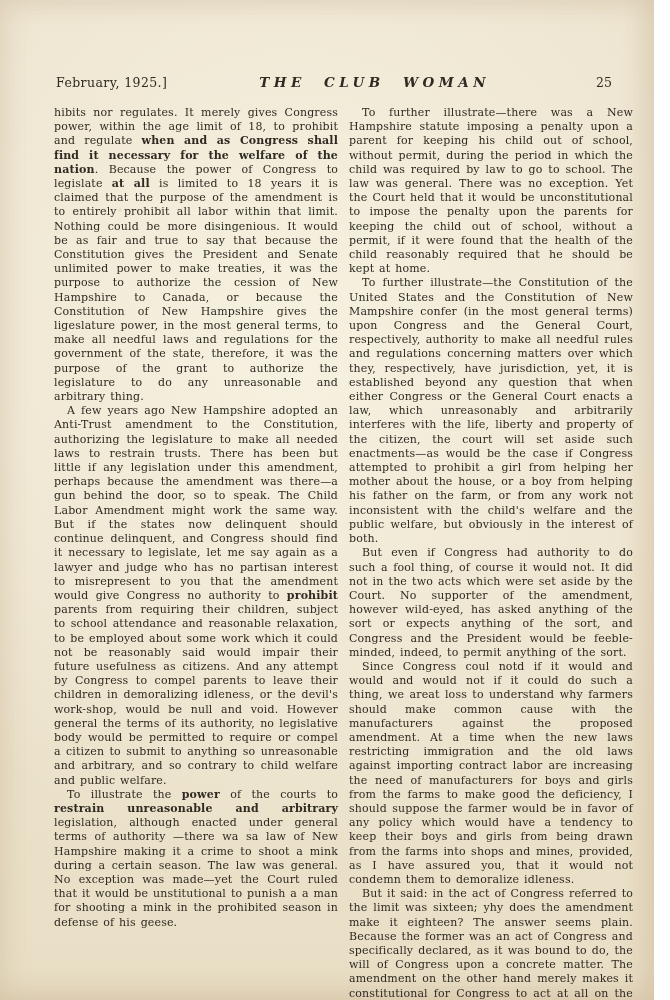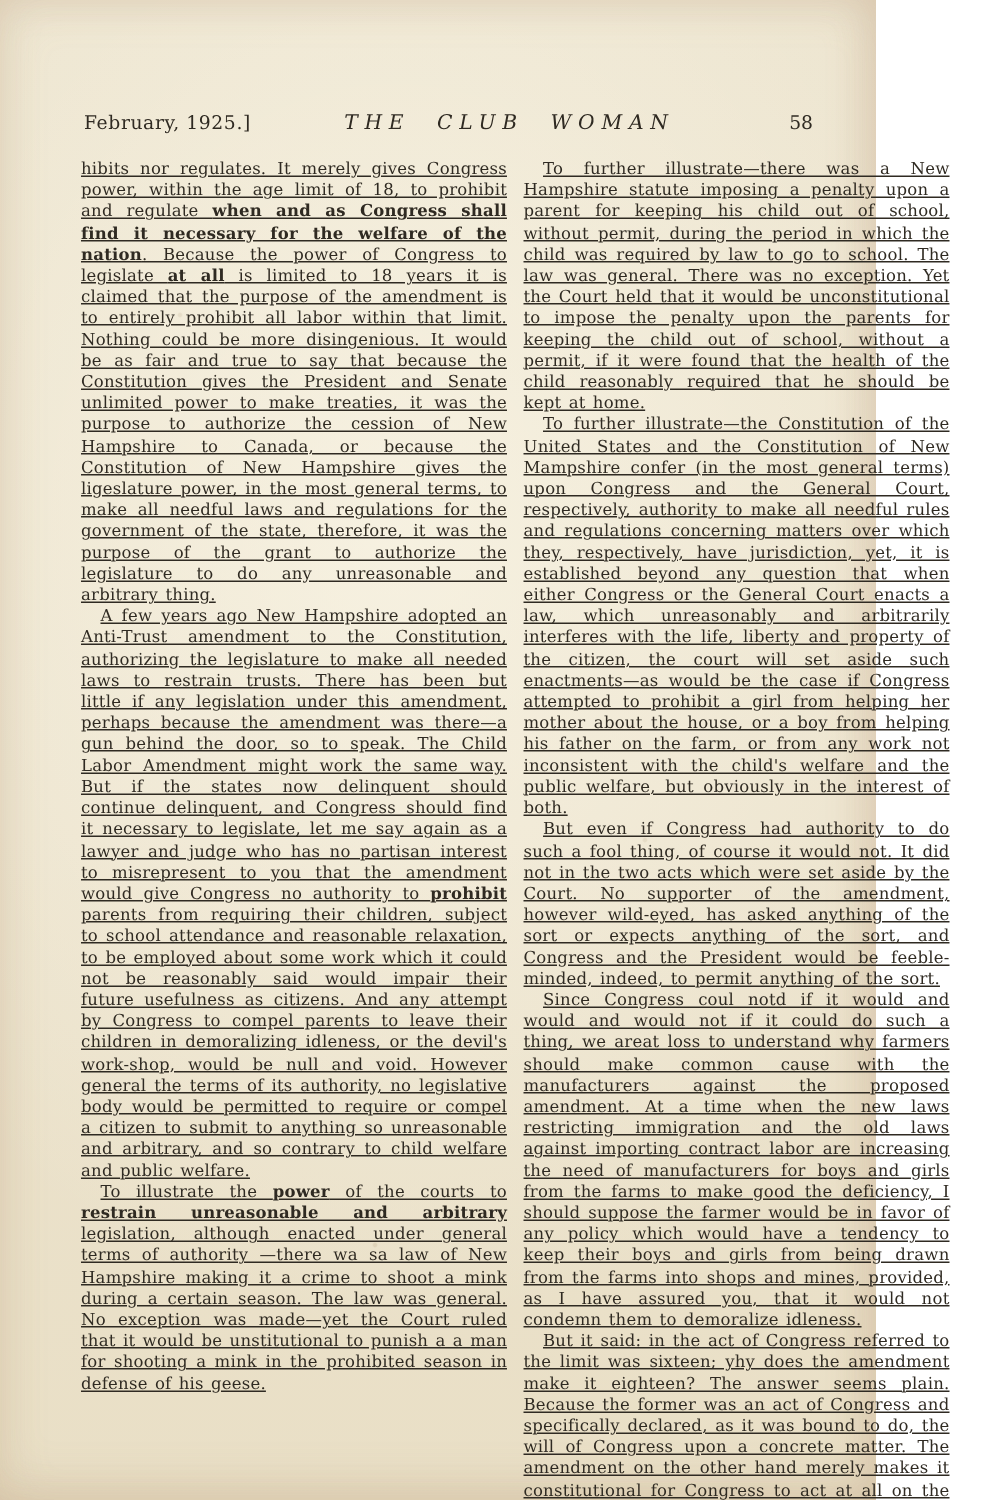--- a/index.html
+++ b/index.html
@@ -7,21 +7,21 @@
     padding: 0;
   }
   body {
     width: 670px;
     height: 1000px;
     overflow: hidden;
     font-family: "DejaVu Serif", "Liberation Serif", serif;
   }
   .paper {
     position: relative;
-    width: 584px;
+    width: 654px;
     height: 1000px;
     background:
       radial-gradient(ellipse 120% 90% at 45% 35%, rgba(255,252,240,0.55) 0%, rgba(255,250,235,0) 60%),
       radial-gradient(circle 2px at 120px 210px, rgba(140,110,70,0.18) 0 1px, transparent 2px),
       radial-gradient(circle 2px at 430px 560px, rgba(140,110,70,0.15) 0 1px, transparent 2px),
       radial-gradient(circle 2px at 560px 130px, rgba(140,110,70,0.14) 0 1px, transparent 2px),
       radial-gradient(circle 2px at 250px 830px, rgba(140,110,70,0.14) 0 1px, transparent 2px),
       linear-gradient(180deg, #ede5d0 0%, #ece3cd 55%, #e9dfc6 100%);
     box-shadow:
       inset -10px 0 26px rgba(170,120,95,0.14),
@@ -40,21 +40,21 @@
   }
   .issue-date {
     font-size: 12.5px;
     letter-spacing: 0.4px;
     white-space: nowrap;
   }
   .pub-title {
     flex: 1;
     text-align: center;
     font-style: italic;
-    font-weight: 400;
+    font-weight: 700;
     font-size: 13.5px;
     letter-spacing: 4.5px;
     word-spacing: 9px;
     white-space: nowrap;
     padding-right: 14px;
   }
   .page-number {
     font-size: 12.5px;
     white-space: nowrap;
   }
@@ -70,37 +70,36 @@
     width: 284px;
   }
   .col p {
     margin: 0;
     font-size: 11px;
     line-height: 14.2px;
     text-align: justify;
     letter-spacing: 0.15px;
     word-spacing: 1.2px;
     color: #2f2a22;
-    text-decoration: underline;
   }
   .col p.indent {
     text-indent: 13px;
   }
   .col p .bold {
     font-weight: 700;
   }
 </style>
 </head>
 <body>
 
 <div class="paper">
   <div class="header">
     <span class="issue-date">February, 1925.]</span>
     <span class="pub-title">THE CLUB WOMAN</span>
-    <span class="page-number">58</span>
+    <span class="page-number">25</span>
   </div>
   <div class="columns">
     <div class="col" id="col-left">
         <p class=""><span>hibits nor regulates. It merely gives Congress power, within the age limit of 18, to prohibit and regulate </span><span class="bold">when and as Congress shall find it necessary for the welfare of the nation</span><span>. Because the power of Congress to legislate </span><span class="bold">at all</span><span> is limited to 18 years it is claimed that the purpose of the amendment is to entirely prohibit all labor within that limit. Nothing could be more disingenious. It would be as fair and true to say that because the Constitution gives the President and Senate unlimited power to make treaties, it was the purpose to authorize the cession of New Hampshire to Canada, or because the Constitution of New Hampshire gives the ligeslature power, in the most general terms, to make all needful laws and regulations for the government of the state, therefore, it was the purpose of the grant to authorize the legislature to do any unreasonable and arbitrary thing.</span></p>
         <p class="indent"><span>A few years ago New Hampshire adopted an Anti-Trust amendment to the Constitution, authorizing the legislature to make all needed laws to restrain trusts. There has been but little if any legislation under this amendment, perhaps because the amendment was there—a gun behind the door, so to speak. The Child Labor Amendment might work the same way. But if the states now delinquent should continue delinquent, and Congress should find it necessary to legislate, let me say again as a lawyer and judge who has no partisan interest to misrepresent to you that the amendment would give Congress no authority to </span><span class="bold">prohibit</span><span> parents from requiring their children, subject to school attendance and reasonable relaxation, to be employed about some work which it could not be reasonably said would impair their future usefulness as citizens. And any attempt by Congress to compel parents to leave their children in demoralizing idleness, or the devil's work-shop, would be null and void. However general the terms of its authority, no legislative body would be permitted to require or compel a citizen to submit to anything so unreasonable and arbitrary, and so contrary to child welfare and public welfare.</span></p>
         <p class="indent"><span>To illustrate the </span><span class="bold">power</span><span> of the courts to </span><span class="bold">restrain unreasonable and arbitrary</span><span> legislation, although enacted under general terms of authority —there wa sa law of New Hampshire making it a crime to shoot a mink during a certain season. The law was general. No exception was made—yet the Court ruled that it would be unstitutional to punish a a man for shooting a mink in the prohibited season in defense of his geese.</span></p>
       </div>
     <div class="col" id="col-right">
         <p class="indent"><span>To further illustrate—there was a New Hampshire statute imposing a penalty upon a parent for keeping his child out of school, without permit, during the period in which the child was required by law to go to school. The law was general. There was no exception. Yet the Court held that it would be unconstitutional to impose the penalty upon the parents for keeping the child out of school, without a permit, if it were found that the health of the child reasonably required that he should be kept at home.</span></p>
         <p class="indent"><span>To further illustrate—the Constitution of the United States and the Constitution of New Mampshire confer (in the most general terms) upon Congress and the General Court, respectively, authority to make all needful rules and regulations concerning matters over which they, respectively, have jurisdiction, yet, it is established beyond any question that when either Congress or the General Court enacts a law, which unreasonably and arbitrarily interferes with the life, liberty and property of the citizen, the court will set aside such enactments—as would be the case if Congress attempted to prohibit a girl from helping her mother about the house, or a boy from helping his father on the farm, or from any work not inconsistent with the child's welfare and the public welfare, but obviously in the interest of both.</span></p>

